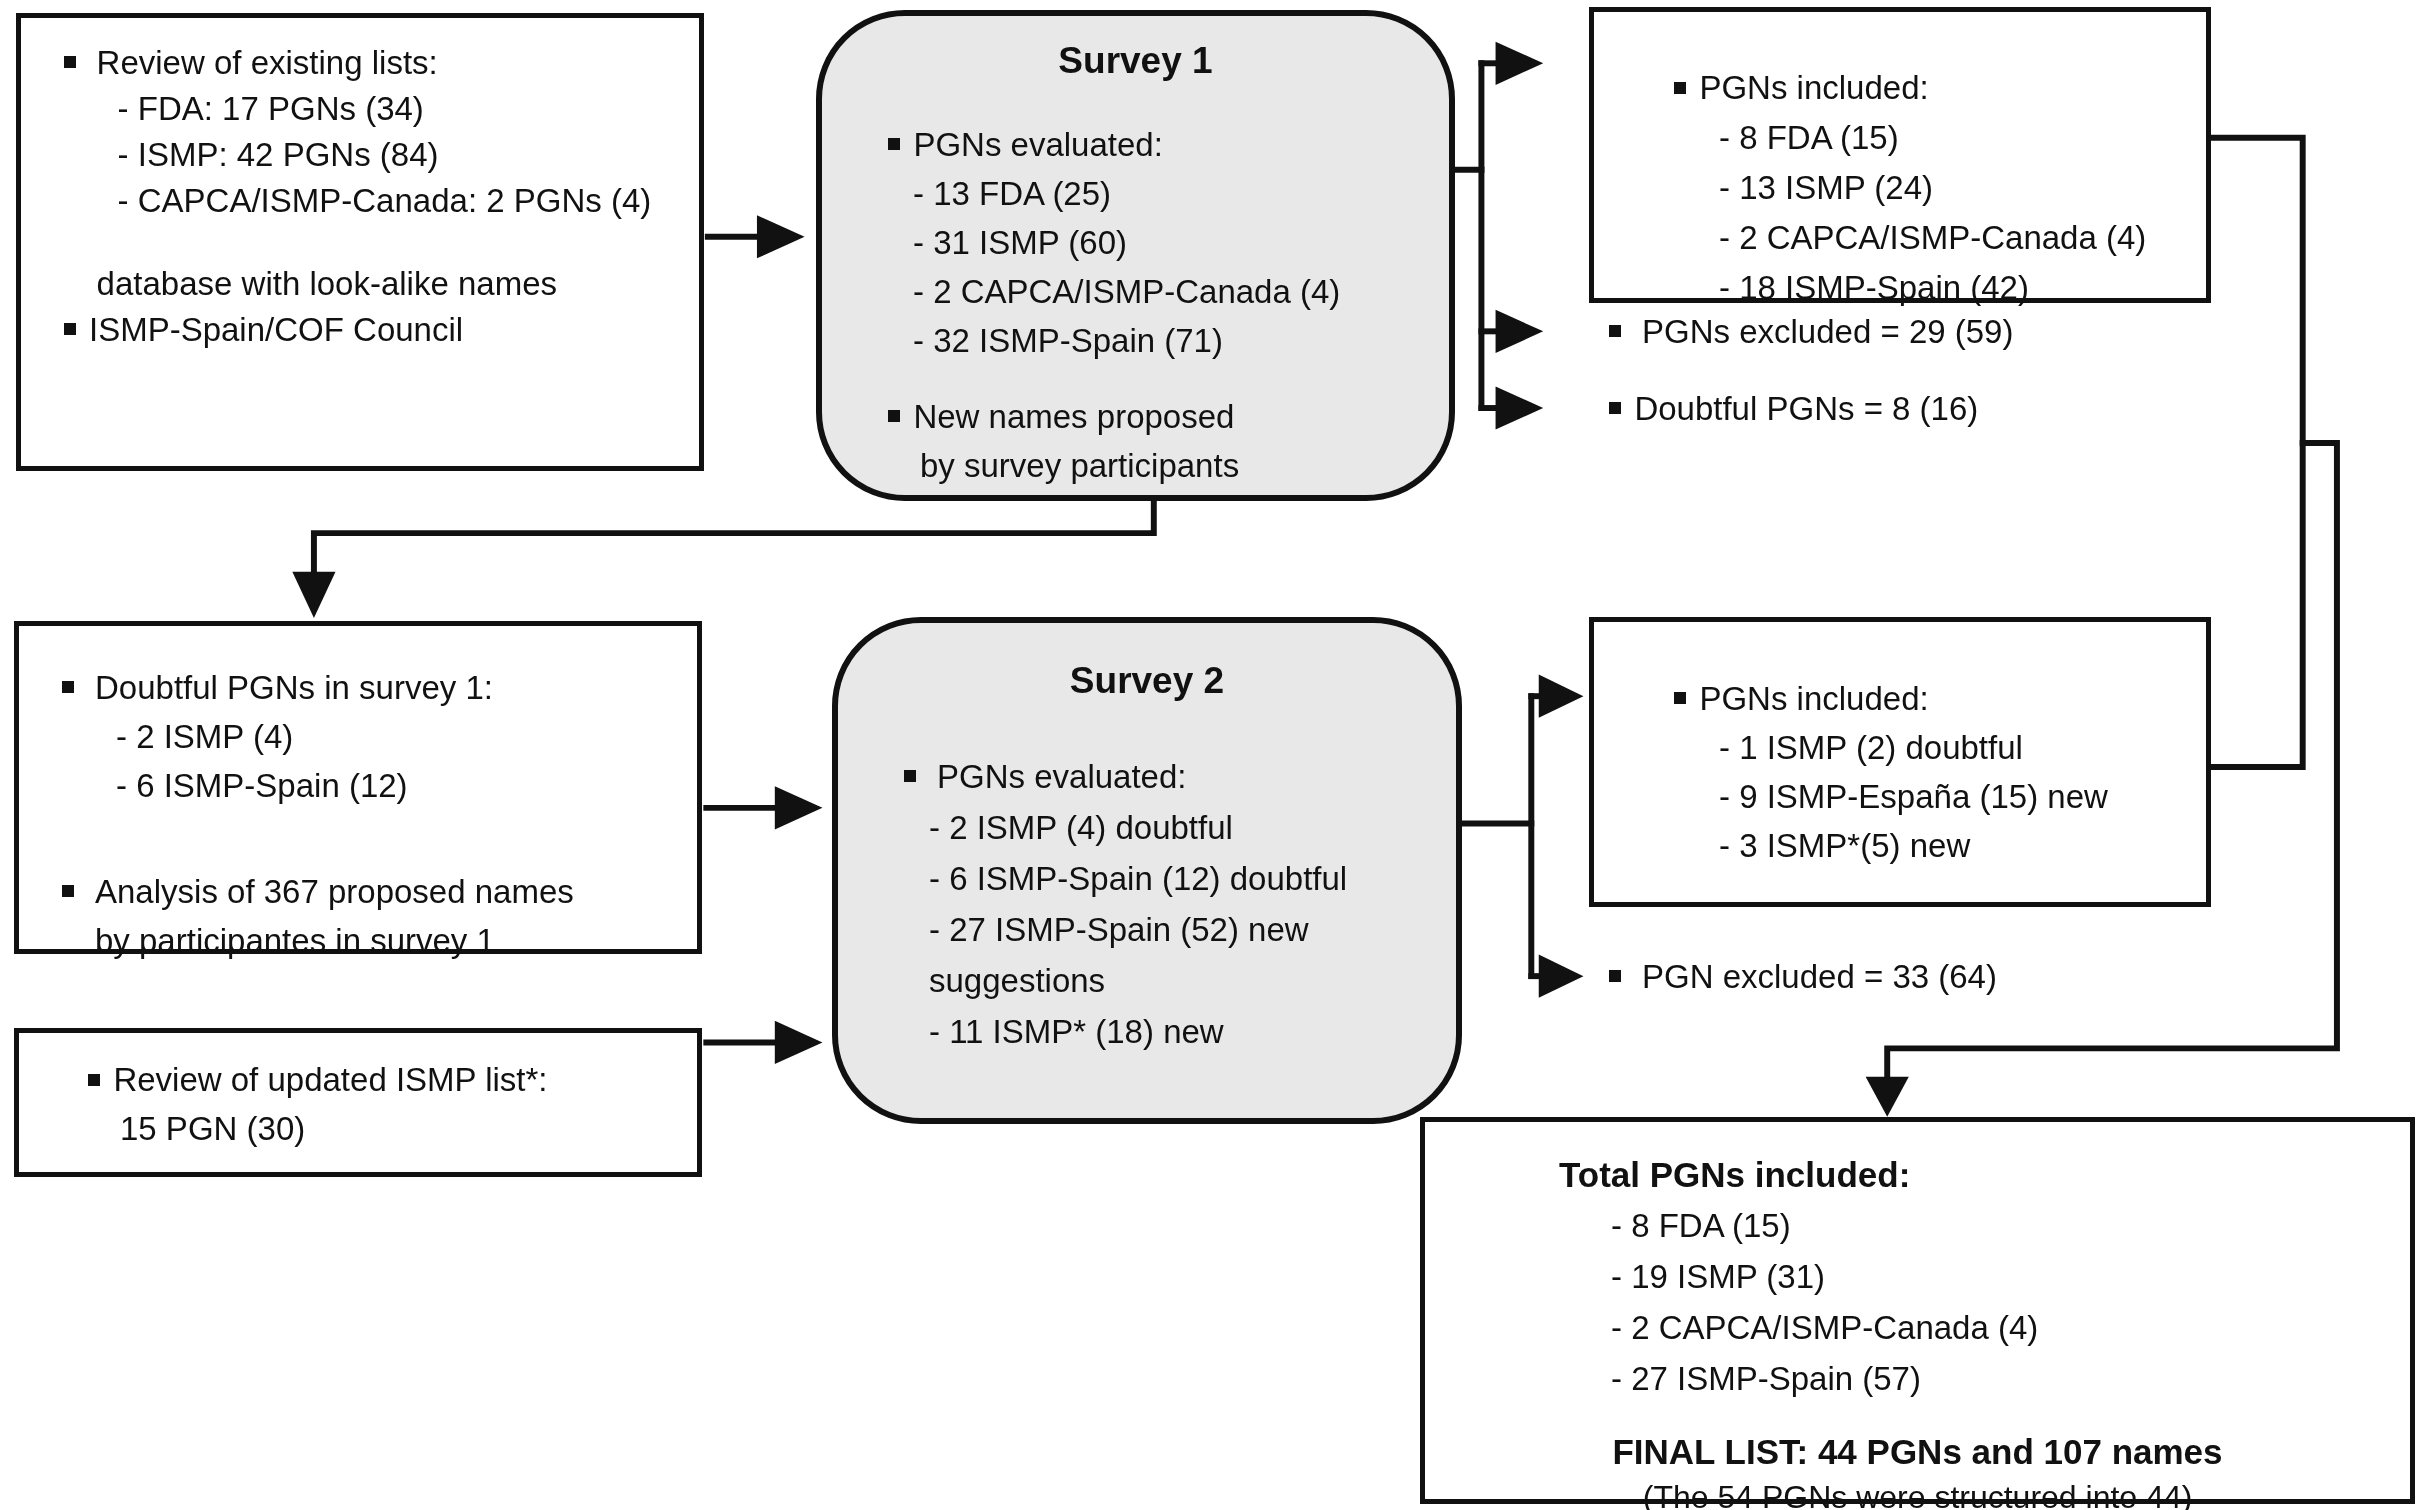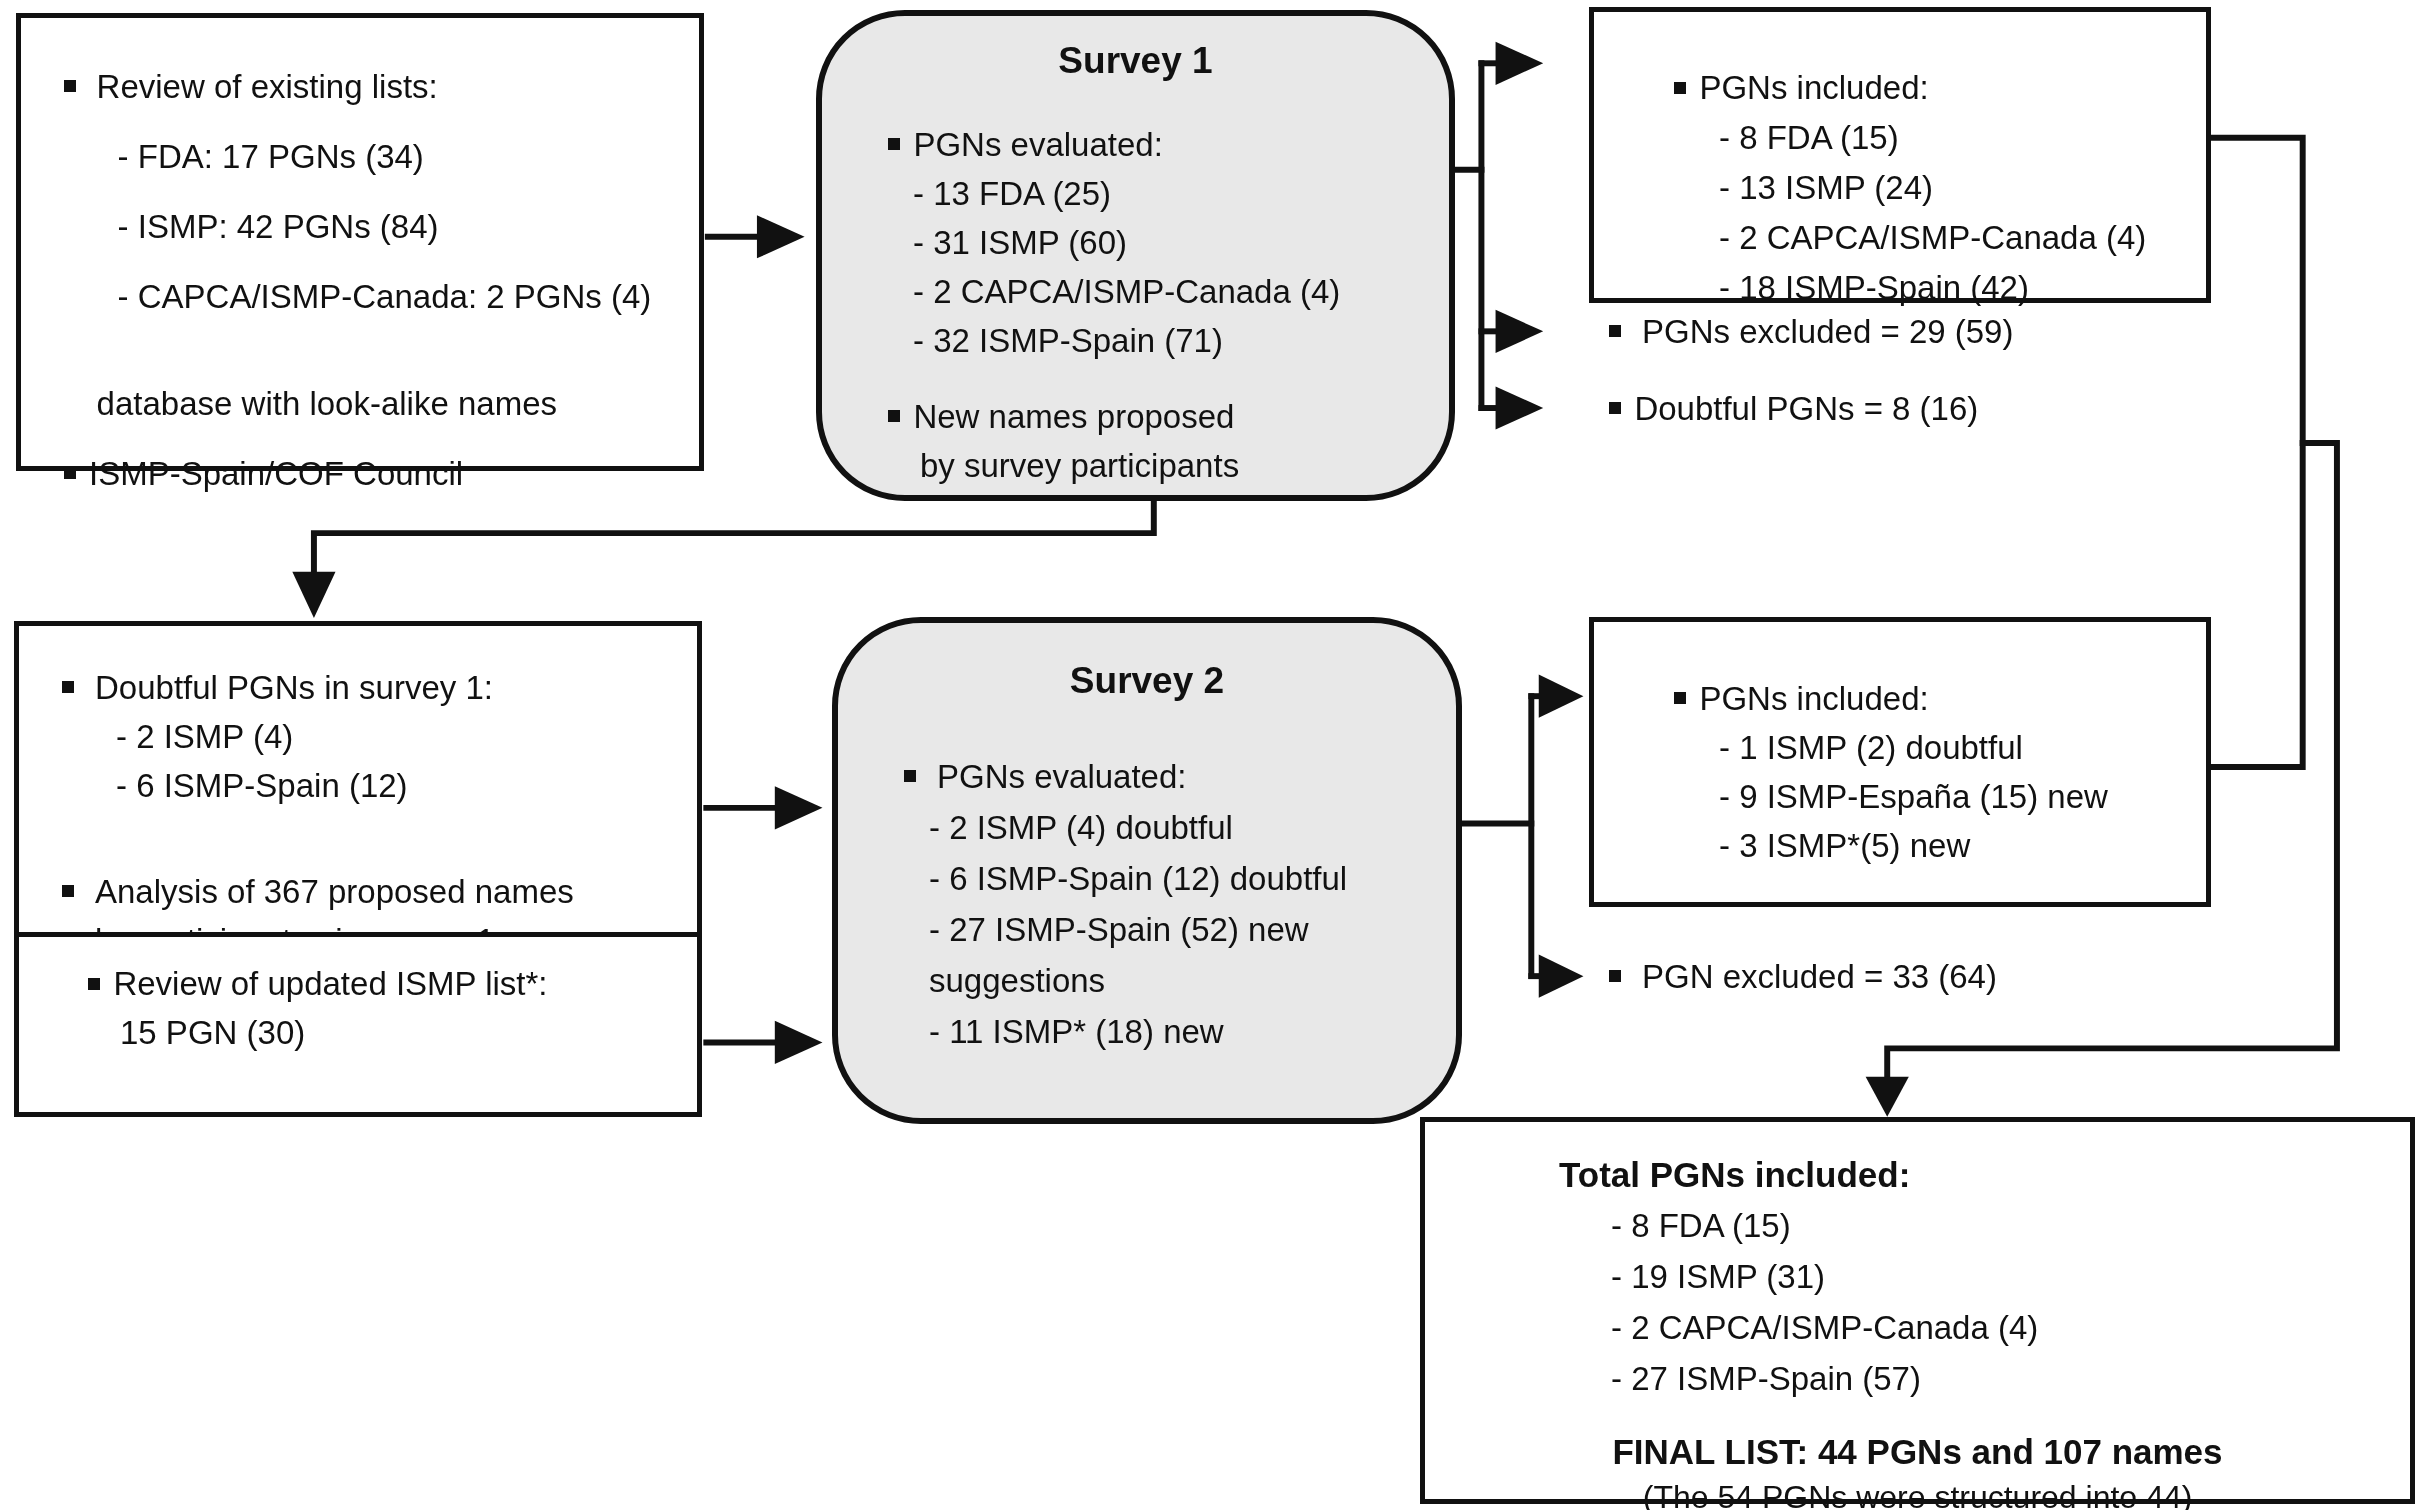--- a/index.html
+++ b/index.html
@@ -18,21 +18,21 @@
     border:5.2px solid #111111;
     box-sizing:border-box;
   }
   .survey{
     background:#e8e8e8;
     border-width:6px;
     border-radius:89px;
   }
   .content{position:absolute;left:0;right:0;}
   .line{font-size:33px;line-height:49px;white-space:nowrap;}
-  .lh62 .line{line-height:46px;margin-top:24px;}
+  .lh62 .line{line-height:46px;}
   .lh67 .line{line-height:50px;}
   .lh69 .line{line-height:51px;}
   .lh68 .line{line-height:51px;}
   .boxtitle{
     font-size:37px;font-weight:bold;text-align:center;
     position:absolute;left:0;right:0;
   }
   .sq{
     display:inline-block;width:12px;height:12px;background:#111111;
     vertical-align:middle;margin:0 21px 6px 0;
@@ -159,21 +159,21 @@
     <div class="content" style="top:37px;">
       <div class="line b0"><span class="sq"></span><span>Doubtful PGNs in survey 1:</span></div>
       <div class="line b1"><span>- 2 ISMP (4)</span></div>
       <div class="line b1"><span>- 6 ISMP-Spain (12)</span></div>
       <div class="spacer" style="height:57px;"></div>
       <div class="line b0"><span class="sq"></span><span>Analysis of 367 proposed names</span></div>
       <div class="line b2"><span>by participantes in survey 1</span></div>
     </div>
   </div>
 
-  <div class="box bE" style="left:14px;top:932px;width:688px;height:185px;">
+  <div class="box bE" style="left:14px;top:1028px;width:688px;height:149px;">
     <div class="content" style="top:22.3px;">
       <div class="line b0"><span class="sq tight"></span><span>Review of updated ISMP list*:</span></div>
       <div class="line b2"><span>15 PGN (30)</span></div>
     </div>
   </div>
 
   <div class="box survey bF" style="left:832px;top:617px;width:630px;height:507px;">
     <div class="boxtitle" style="top:37px;">Survey 2</div>
     <div class="content lh69" style="top:128px;">
       <div class="line b0"><span class="sq"></span><span>PGNs evaluated:</span></div>

